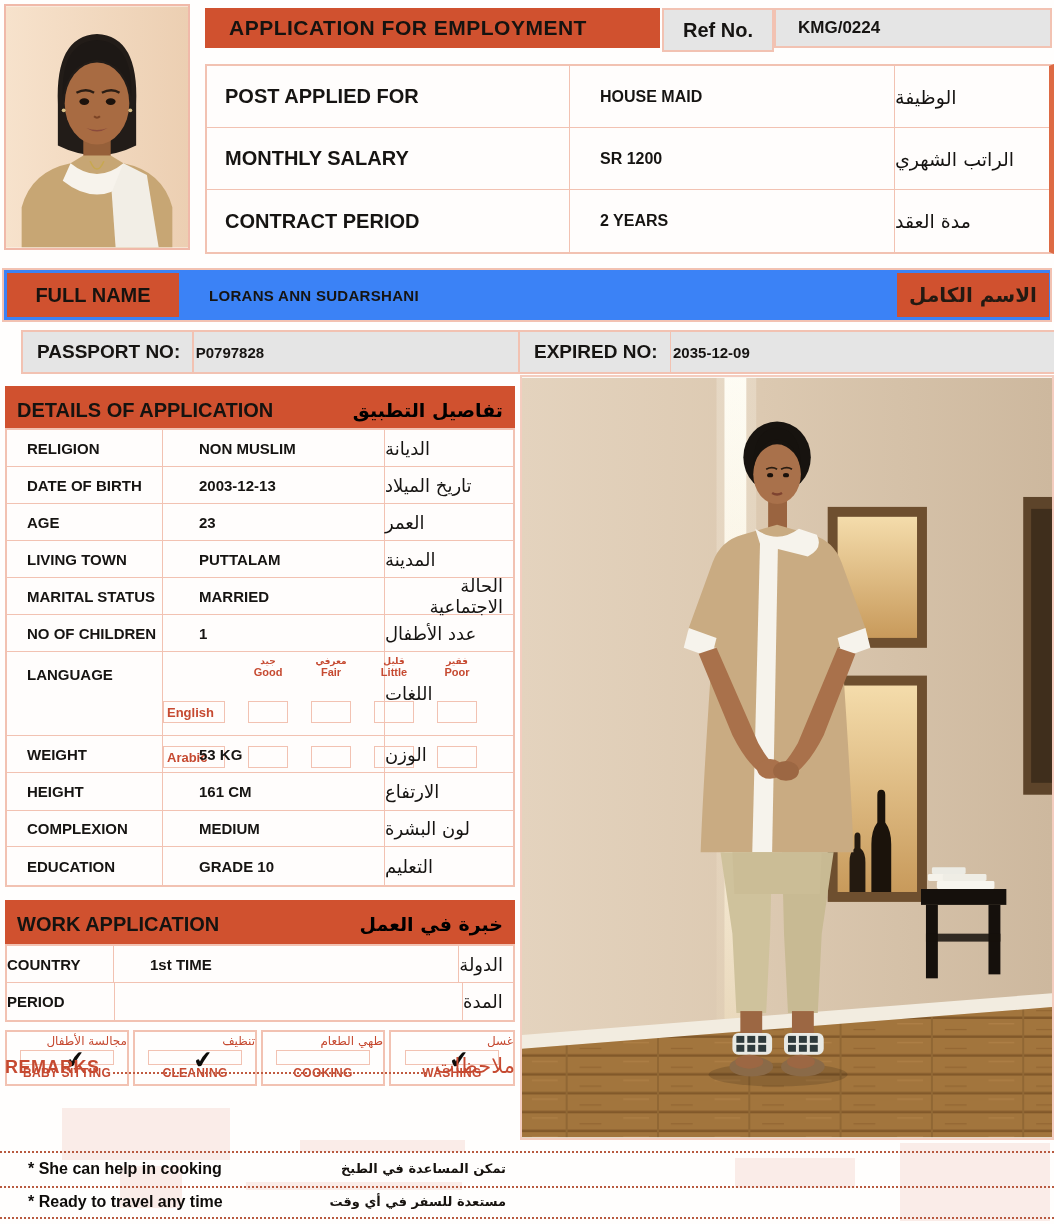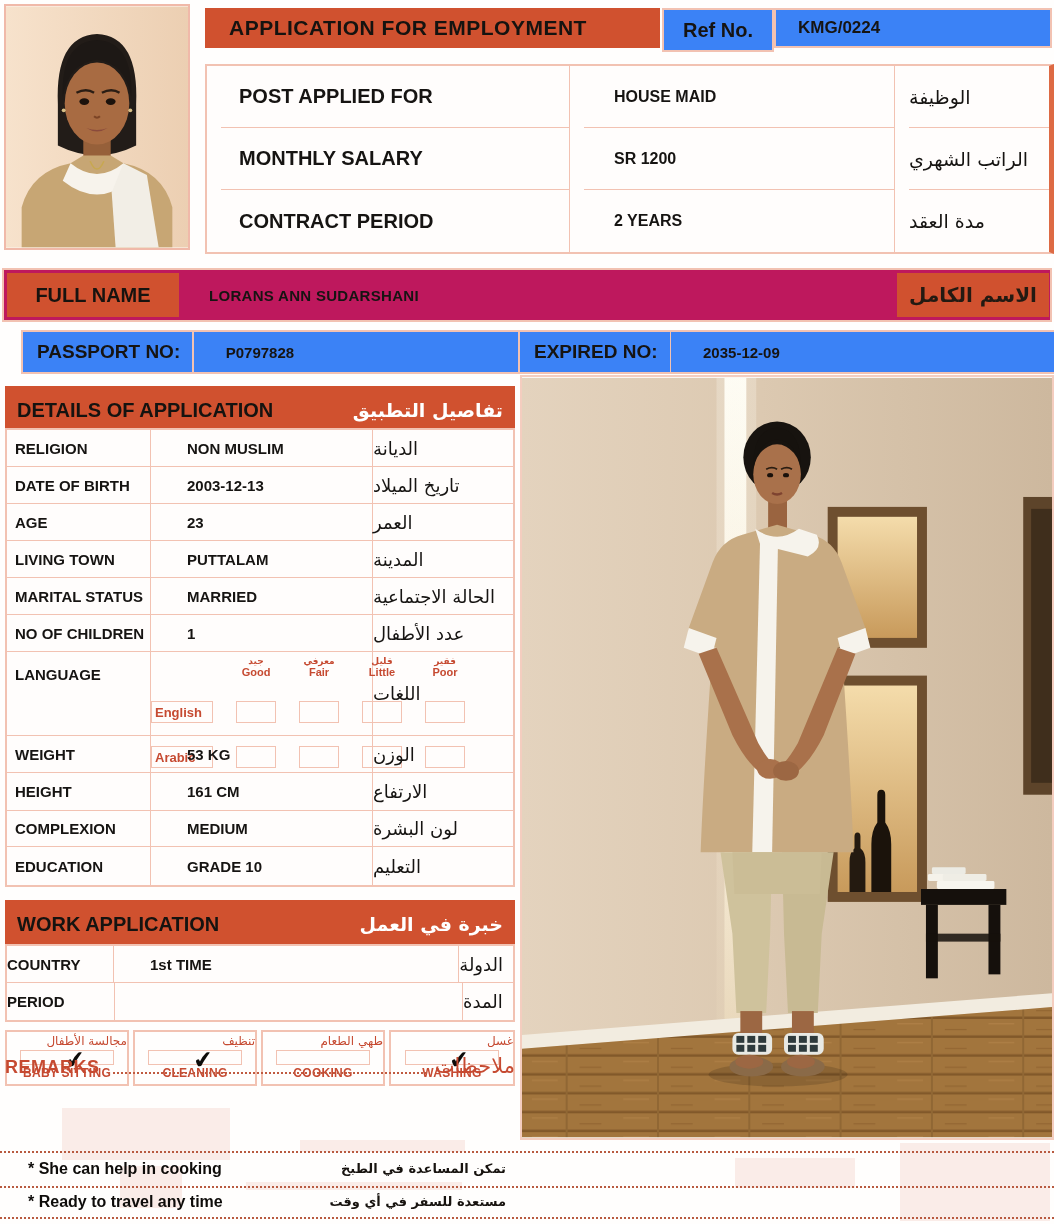--- a/index.html
+++ b/index.html
@@ -1,63 +1,63 @@
 <!DOCTYPE html>
 <html><head>
 <meta charset="utf-8">
 <style>
   html,body{margin:0;padding:0;background:#ffffff;}
   .page{position:relative;width:1054px;height:1224px;background:#fffefd;
         font-family:"Liberation Sans",sans-serif;color:#161412;overflow:hidden;}
   .abs{position:absolute;}
   
-  .pinkbox{border:2px solid #f2c2b2;background:#3b82f6;}
+  .pinkbox{border:2px solid #f2c2b2;background:#e5e5e5;}
   .orange{background:#d0512f;}
   .ar{direction:rtl;font-family:"DejaVu Sans",sans-serif;}
   
   .title-bar{left:205px;top:8px;width:455px;height:40px;display:flex;align-items:center;padding-left:24px;box-sizing:border-box;}
   .title-bar span{font-size:21px;font-weight:bold;color:#151310;letter-spacing:.5px;}
   .ref-label{left:662px;top:8px;width:108px;height:40px;display:flex;align-items:center;justify-content:center;font-size:20px;font-weight:bold;}
   .ref-value{left:774px;top:8px;width:278px;height:40px;display:flex;align-items:center;padding-left:22px;box-sizing:border-box;font-size:17px;font-weight:bold;}
   
   .portrait{left:4px;top:4px;width:186px;height:246px;border:2px solid #f0b9a9;box-sizing:border-box;}
   .portrait svg{display:block;width:100%;height:100%;}
   
   .top-table{left:205px;top:64px;width:849px;height:190px;display:grid;
              grid-template-columns:363px 325px 1fr;grid-auto-rows:1fr;
              border:2px solid #f2c2b2;border-right:5px solid #dd6a44;box-sizing:border-box;background:#fffdfc;}
-  .top-table>div{border-bottom:1.5px solid #f2c2b2;border-right:1.5px solid #f2c2b2;display:flex;align-items:center;box-sizing:border-box;margin-left:14px;}
+  .top-table>div{border-bottom:1.5px solid #f2c2b2;border-right:1.5px solid #f2c2b2;display:flex;align-items:center;box-sizing:border-box;}
   .top-table>div:nth-child(3n){border-right:none;justify-content:flex-end;padding-right:16px;font-size:19px;}
   .top-table>div:nth-child(n+7){border-bottom:none;}
   .tt-label{padding-left:18px;font-size:20px;font-weight:bold;}
   .tt-value{padding-left:30px;font-size:16px;font-weight:bold;}
   
-  .fullname{left:2px;top:268px;width:1050px;height:54px;border:2px solid #f2c2b2;box-sizing:border-box;background:#be185d;}
+  .fullname{left:2px;top:268px;width:1050px;height:54px;border:2px solid #f2c2b2;box-sizing:border-box;background:#3b82f6;}
   .fn-block{position:absolute;top:3px;height:44px;display:flex;align-items:center;}
   .fn-left{left:3px;width:172px;justify-content:center;font-size:20px;font-weight:bold;color:#17130f;}
   .fn-value{left:205px;font-size:15px;font-weight:bold;letter-spacing:.3px;}
   .fn-right{left:893px;width:152px;justify-content:center;font-size:20px;font-weight:bold;color:#231a12;}
   
   .pp-box{top:330px;height:44px;display:flex;align-items:center;box-sizing:border-box;}
   .pp-a{left:21px;width:505px;}
   .pp-b{left:518px;width:646px;}
   .pp-label{padding-left:14px;font-size:19px;font-weight:bold;flex:0 0 auto;}
   .pp-div{width:1.5px;height:100%;background:#f2c2b2;margin-left:12px;}
-  .pp-value{padding-left:32px;font-size:15px;font-weight:bold;}
+  .pp-value{padding-left:2px;font-size:15px;font-weight:bold;}
   
   .section-bar{height:48px;display:flex;align-items:center;justify-content:space-between;padding:0 12px;box-sizing:border-box;}
   .section-bar .en{font-size:20px;font-weight:bold;color:#151310;}
-  .section-bar .arw{font-size:19px;font-weight:bold;color:#ffffff;}
+  .section-bar .arw{font-size:19px;font-weight:bold;color:#000000;}
   .details-bar{left:5px;top:386px;width:510px;}
   .work-bar{left:5px;top:900px;width:510px;}
   
   .details-table{left:5px;top:428px;width:510px;border:2px solid #f2c2b2;box-sizing:border-box;background:#fffdfc;}
   .drow{display:flex;border-bottom:1.5px solid #f2c2b2;box-sizing:border-box;}
   .drow:last-child{border-bottom:none;}
-  .dlabel{width:144px;display:flex;align-items:center;padding-left:8px;font-size:15px;font-weight:bold;border-right:1.5px solid #f2c2b2;box-sizing:border-box;}
+  .dlabel{width:156px;display:flex;align-items:center;padding-left:20px;font-size:15px;font-weight:bold;border-right:1.5px solid #f2c2b2;box-sizing:border-box;}
   .dmid{width:222px;display:flex;align-items:center;padding-left:36px;font-size:15px;font-weight:bold;border-right:1.5px solid #f2c2b2;box-sizing:border-box;}
   .darab{flex:1;display:flex;align-items:center;justify-content:flex-end;padding-right:10px;font-size:18px;}
   
   .lang-mid{padding:4px 0 4px 0;display:block;}
   .lang-grid{display:grid;grid-template-columns:62px 40px 40px 40px 40px;font-size:11px;color:#c64a31;gap:23px;}
   .lang-grid>div{border:1px solid #f2c2b2;box-sizing:border-box;min-height:22px;display:flex;flex-direction:column;align-items:center;justify-content:center;line-height:11px;}
   .lang-grid .noborder{border:none;}
   .lang-grid .hname{font-weight:bold;}
   .lang-grid .rowname{font-weight:bold;font-size:13px;align-items:flex-start;padding-left:3px;}
   .lg-ar{font-size:9px;}

